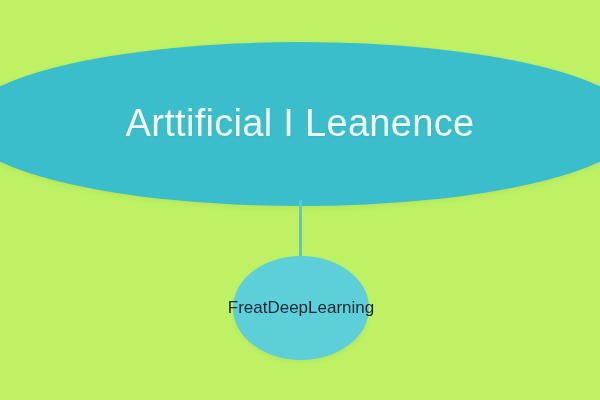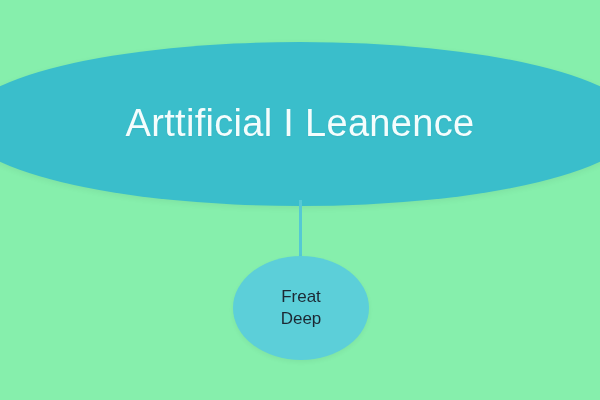--- a/index.html
+++ b/index.html
@@ -11,21 +11,21 @@
     height: 400px;
     background: #ffffff;
     font-family: "Liberation Sans", sans-serif;
     overflow: hidden;
   }
 
   #canvas {
     position: relative;
     width: 600px;
     height: 400px;
-    background: #86efac;
+    background: #bef264;
     overflow: hidden;
   }
 
   
   .ellipse-node {
     position: absolute;
     left: -38px;
     top: 42px;
     width: 676px;
     height: 164px;
@@ -59,21 +59,21 @@
   
   .circle-node {
     position: absolute;
     left: 233px;
     top: 256px;
     width: 136px;
     height: 104px;
     border-radius: 50%;
     background: #5ccfd9;
     display: flex;
-    flex-direction: column;
+    flex-direction: row;
     align-items: center;
     justify-content: center;
     box-shadow: 0 2px 5px rgba(0,0,0,0.05);
   }
   .circle-line {
     color: #1c2833;
     font-size: 17px;
     line-height: 22px;
     font-weight: 400;
     white-space: nowrap;
@@ -99,16 +99,17 @@
 
   <div class="ellipse-node">
     <span class="ellipse-title">Arttificial I Leanence</span>
   </div>
 
   <div class="connector"></div>
 
   <div class="circle-node">
     <span class="circle-line">Freat</span>
     <span class="circle-line">Deep</span>
+    <span class="circle-line">Learning</span>
   </div>
 
 
 </div>
 
 </body></html>

